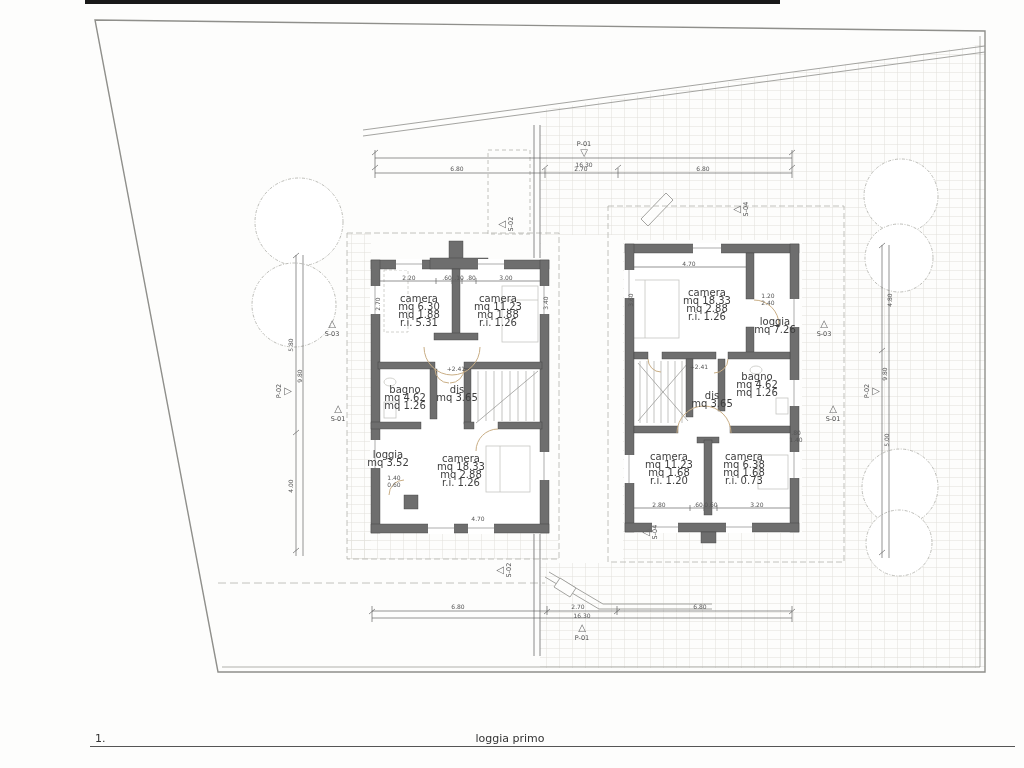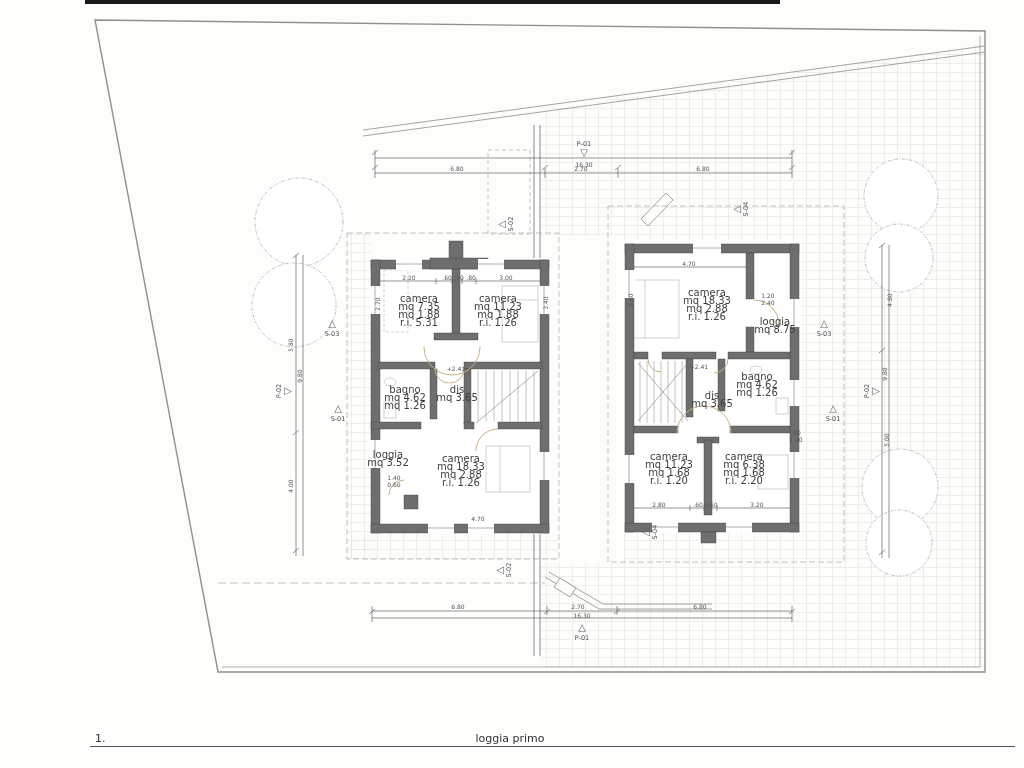--- a/index.html
+++ b/index.html
@@ -206,21 +206,21 @@
       <path d="M882,245 L882,558 M889,245 L889,558"></path>
       <path d="M879,353 l6,-5 M879,248 l6,-5 M879,555 l6,-5"></path>
       <path d="M380,281 L540,281 M634,267 L746,267 M634,508 L790,508"></path>
       <path d="M436,278 V284 M452,278 V284 M462,278 V284 M476,278 V284 M690,505 V511 M704,505 V511 M717,505 V511"></path>
     </g>
   </svg>
 
   <div id="overlay">
       <div class="room-label" style="left: 419px; top: 311px;">
         <div>camera</div>
-        <div>mq 7.35</div>
+        <div>mq 6.30</div>
         <div>mq 1.88</div>
         <div>r.i. 5.31</div>
       </div>
       <div class="room-label" style="left: 498px; top: 311px;">
         <div>camera</div>
         <div>mq 11.23</div>
         <div>mq 1.88</div>
         <div>r.i. 1.26</div>
       </div>
       <div class="room-label" style="left: 405px; top: 398px;">
@@ -243,42 +243,42 @@
         <div>r.i. 1.26</div>
       </div>
       <div class="room-label" style="left: 707px; top: 305px;">
         <div>camera</div>
         <div>mq 18.33</div>
         <div>mq 2.88</div>
         <div>r.i. 1.26</div>
       </div>
       <div class="room-label" style="left: 775px; top: 326px;">
         <div>loggia</div>
-        <div>mq 8.75</div>
+        <div>mq 7.26</div>
       </div>
       <div class="room-label" style="left: 757px; top: 385px;">
         <div>bagno</div>
         <div>mq 4.62</div>
         <div>mq 1.26</div>
       </div>
       <div class="room-label" style="left: 712px; top: 400px;">
         <div>dis</div>
         <div>mq 3.65</div>
       </div>
       <div class="room-label" style="left: 669px; top: 469px;">
         <div>camera</div>
         <div>mq 11.23</div>
         <div>mq 1.68</div>
         <div>r.i. 1.20</div>
       </div>
       <div class="room-label" style="left: 744px; top: 469px;">
         <div>camera</div>
         <div>mq 6.38</div>
         <div>mq 1.68</div>
-        <div>r.i. 2.20</div>
+        <div>r.i. 0.73</div>
       </div>
       <span class="dim-label" style="left: 584px; top: 164px;">16.30</span>
       <span class="dim-label" style="left: 457px; top: 168px;">6.80</span>
       <span class="dim-label" style="left: 581px; top: 168px;">2.70</span>
       <span class="dim-label" style="left: 703px; top: 168px;">6.80</span>
       <span class="dim-label" style="left: 458px; top: 606px;">6.80</span>
       <span class="dim-label" style="left: 578px; top: 606px;">2.70</span>
       <span class="dim-label" style="left: 700px; top: 606px;">6.80</span>
       <span class="dim-label" style="left: 582px; top: 615px;">16.30</span>
       <span class="dim-label rot" style="left: 290px; top: 345px;">5.80</span>

